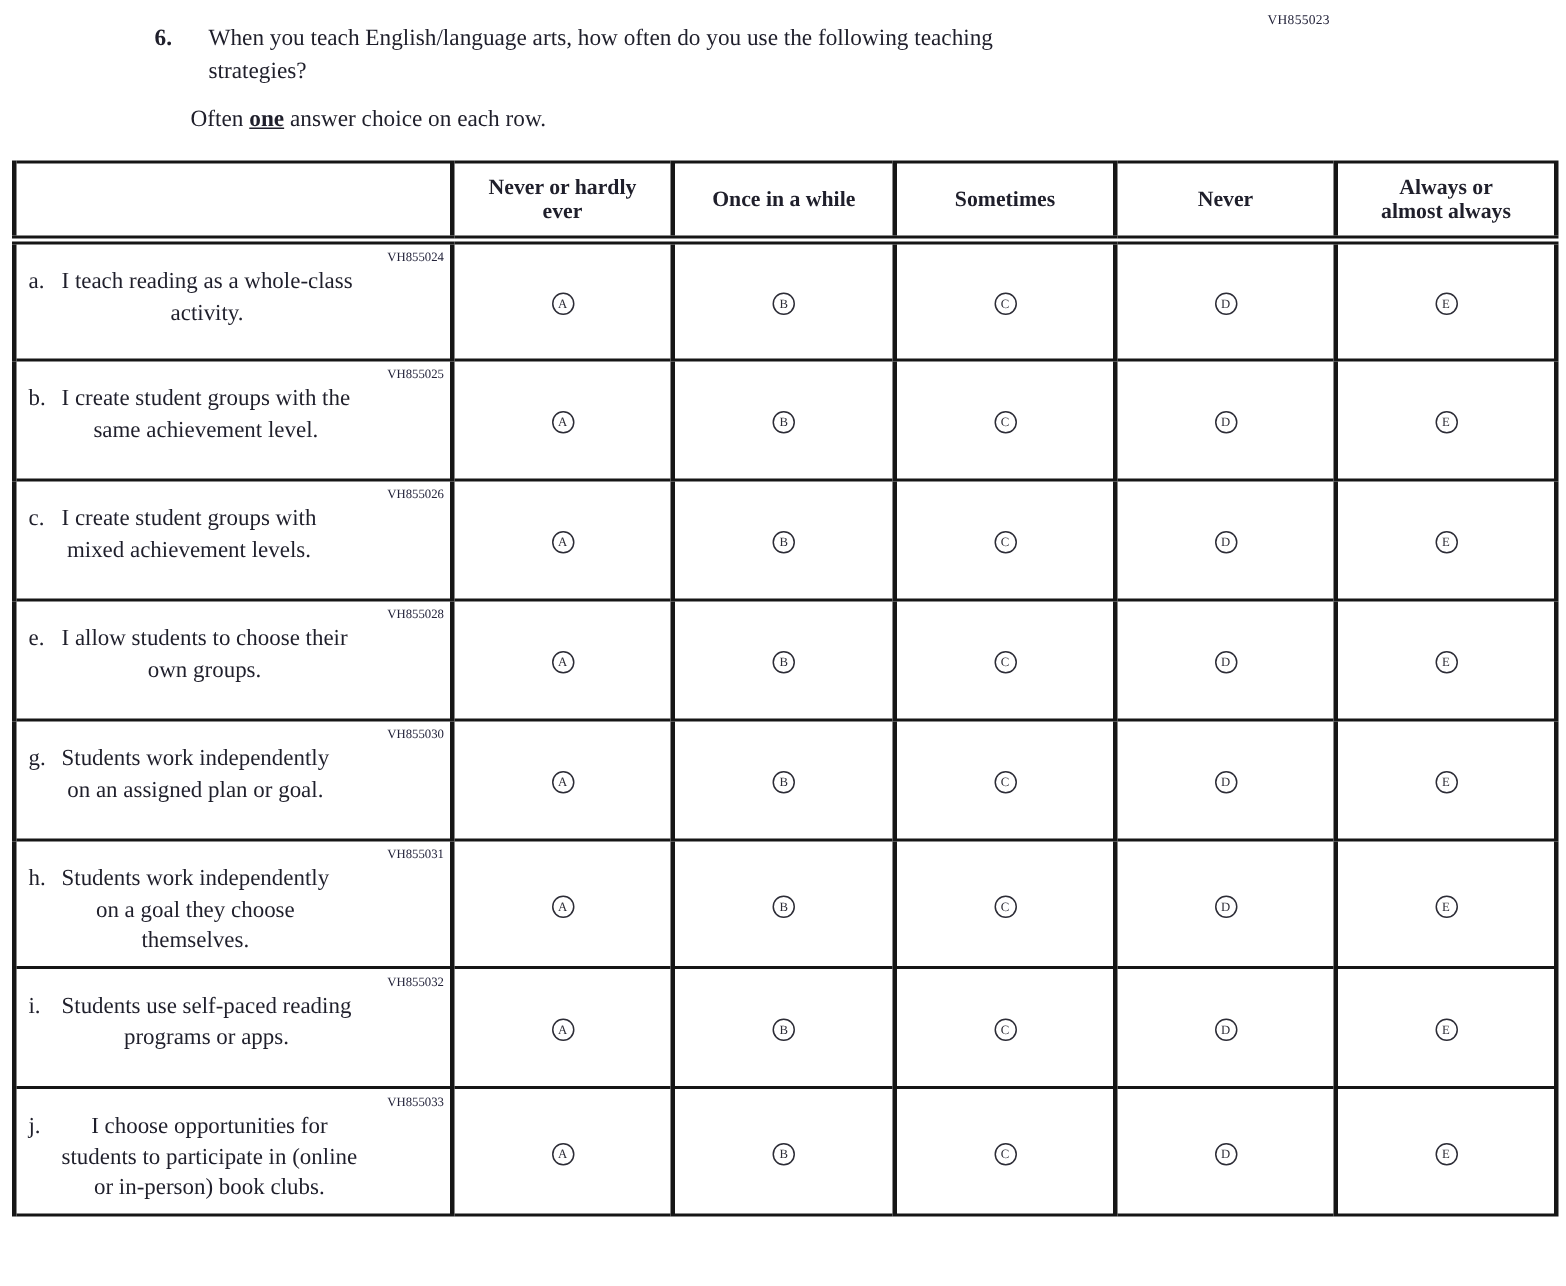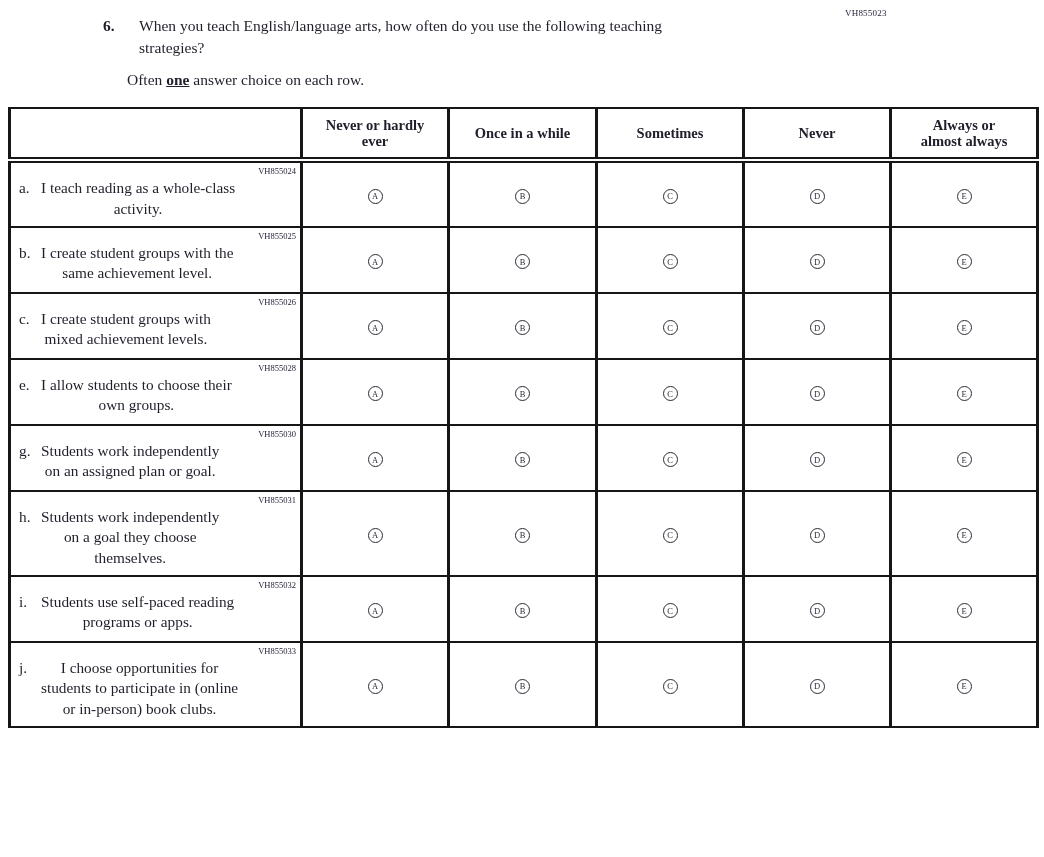--- a/index.html
+++ b/index.html
@@ -25,21 +25,21 @@
   th, td {
     border:2px solid #161616;
     border-left-width:3px; border-right-width:3px;
   }
   thead th {
     height:44px; padding:2px 4px;
     font-size:14.5px; font-weight:bold; line-height:1.12;
     text-align:center; vertical-align:middle; white-space:pre-line;
     border-bottom:6px double #161616;
   }
-  tr.body { height:66px; }
+  tr.body { height:80px; }
   td.stub { vertical-align:top; padding:0 4px 7px 8px; }
   .code { text-align:right; font-size:8.5px; line-height:12px; padding-top:2px; color:#23233a; }
   .label { display:flex; font-size:15.3px; line-height:1.33; margin-top:1px; }
   .ltr { width:22px; flex:none; }
   .txt { white-space:pre-line;text-align:center; }
   td.choice { text-align:center; vertical-align:middle; }
   .bubble {
     display:inline-flex; align-items:center; justify-content:center;
     width:13px; height:13px; border:1px solid #2c2c36; border-radius:50%;
     font-size:8.5px; line-height:1; color:#2c2c36; cursor:pointer;

